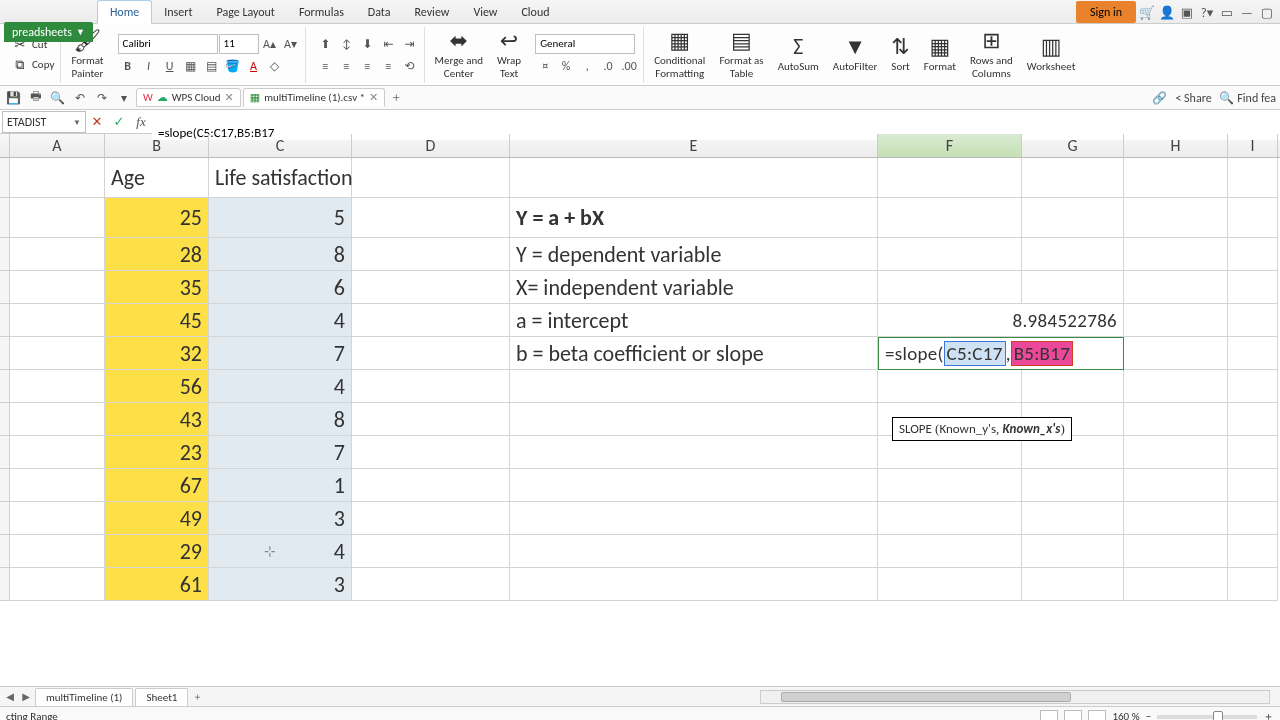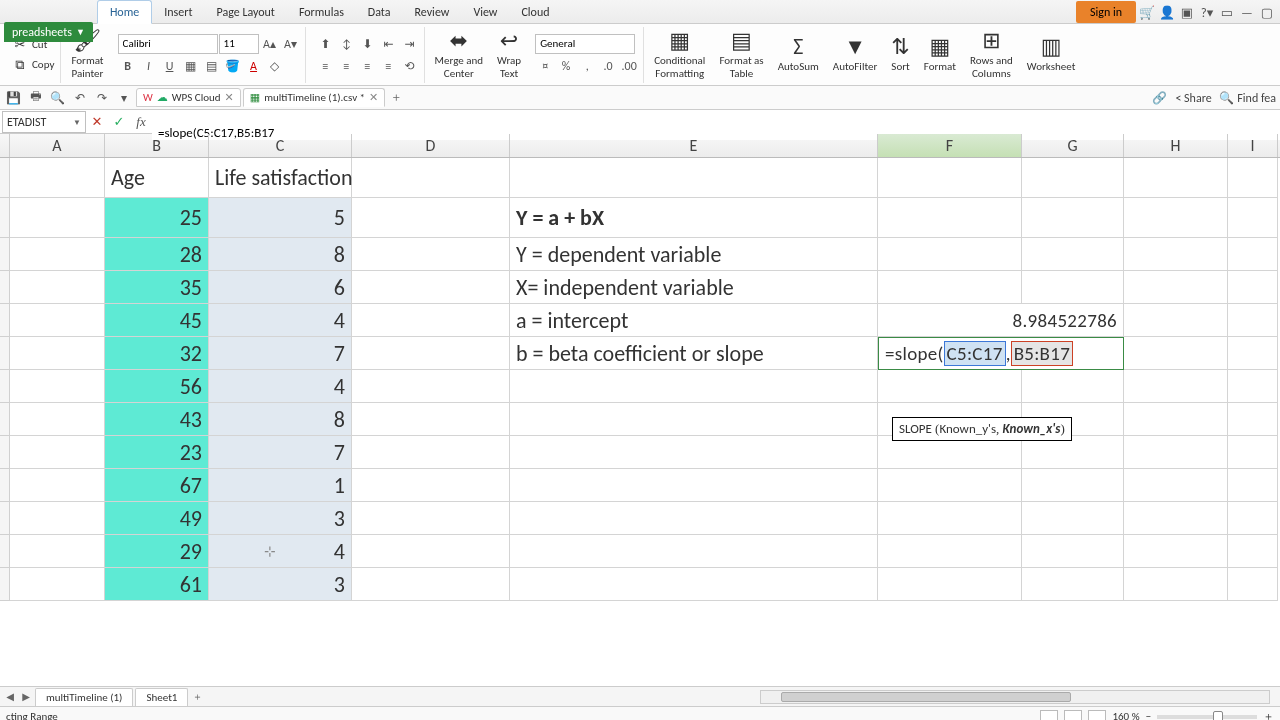--- a/index.html
+++ b/index.html
@@ -57,27 +57,27 @@
 .ch.sel{background:linear-gradient(#d9ead3,#c5e0b4);}
 
 
 .grid { position:relative; height:528px; overflow:hidden; }
 .grow { display:flex; height:33px; }
 .grow.h40{height:40px}
 .rowh { width:10px; border-right:1px solid #d0d0d0; border-bottom:1px solid #d0d0d0; background:#f5f5f5; }
 .cell { border-right:1px solid #d4d4d4; border-bottom:1px solid #d4d4d4; padding:2px 6px; font-size:22px; display:flex; align-items:center; overflow:visible; white-space:nowrap; }
 .cell.w-a{width:95px}.cell.w-b{width:104px}.cell.w-c{width:143px}.cell.w-d{width:158px}.cell.w-e{width:368px}.cell.w-f{width:144px}.cell.w-g{width:102px}.cell.w-h{width:104px}.cell.w-i{width:50px}
 .cell.r { justify-content:flex-end; }
-.selB { background:#5eead4;padding-left:16px; }
+.selB { background:#fde047;padding-left:16px; }
 .selC { background:#e1e9f1; }
 .bold { font-weight:600; }
 .fcell { font-size:19px; letter-spacing:0.3px; }
 .activeF { border:1.5px solid #3a8b45; background:#fff; }
 .ref-c { background:#cfe2f3; border:1px solid #3c78d8; padding:0 2px; }
-.ref-b { background:#e5e5e5; border:1px solid #cc4125; padding:0 2px; }
+.ref-b { background:#ec4899; border:1px solid #cc4125; padding:0 2px; }
 .tooltip { position:absolute; left:892px; top:259px; border:1px solid #000; background:#fff; font-family:Georgia,serif; font-size:13px; padding:3px 6px; z-index:5; }
 .tooltip .kx { font-weight:bold;font-style:italic; }
 .cursor-plus { position:absolute; left:264px; top:385px; font-size:14px; color:#888; }
 
 
 .sheettabs { height:20px; border-top:1px solid #ccc; display:flex; align-items:center; background:#f5f5f5; padding:0 2px; position:relative; }
 .navbtn { width:16px; height:16px; display:flex; align-items:center; justify-content:center; font-size:10px; color:#666; cursor:pointer; }
 .stab { padding:2px 10px; border:1px solid #ccc; font-size:11px; background:#fff; border-bottom:none; border-radius:2px 2px 0 0; margin:0 1px; cursor:pointer; }
 .stab.active { background:#fff; font-weight:normal; }
 .hscroll { position:absolute; left:760px; right:10px; height:14px; background:#f0f0f0; border:1px solid #ccc; display:flex; align-items:center; }

